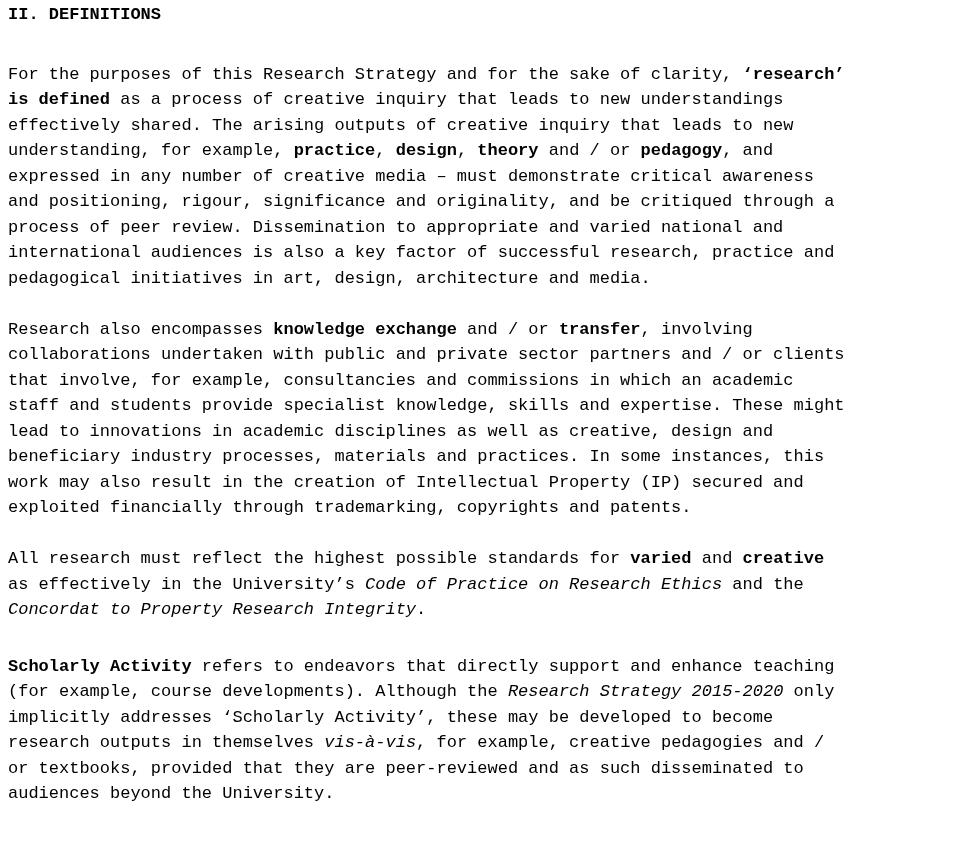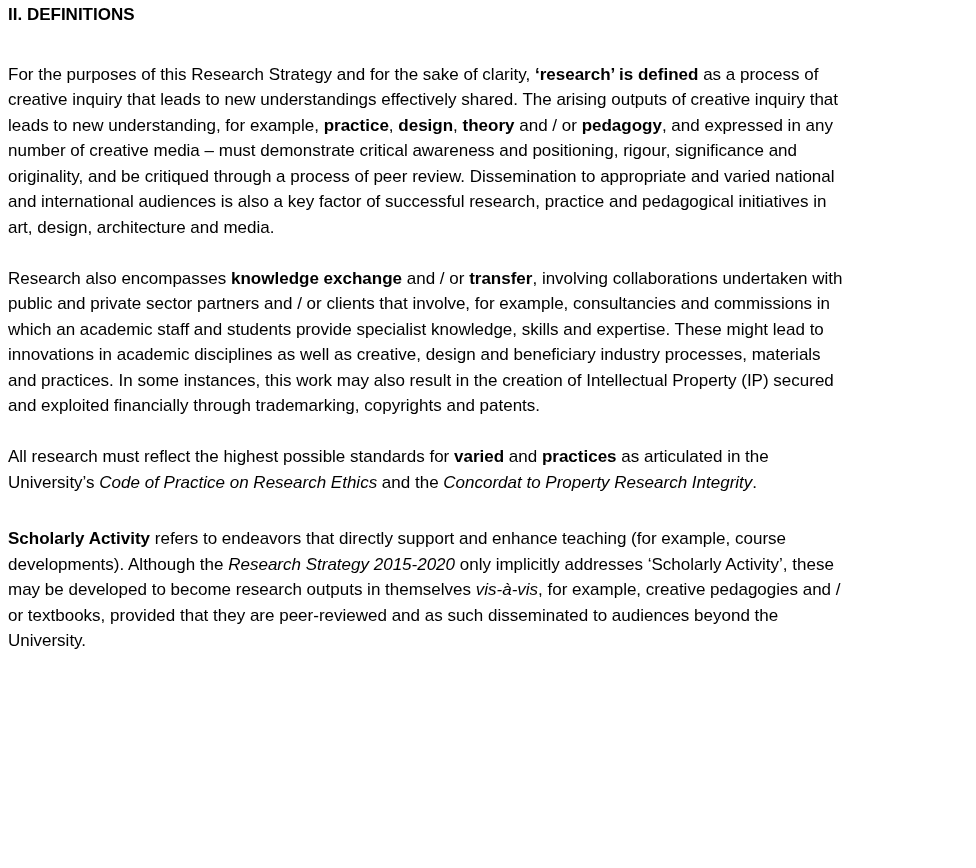--- a/index.html
+++ b/index.html
@@ -13,20 +13,21 @@
     overflow: hidden;
     font-family: "Liberation Sans", "DejaVu Sans", sans-serif;
     color: #000000;
   }
   .doc {
     box-sizing: border-box;
     width: 869px;
     padding: 2px 18px 0 8px;
     font-size: 17px;
     line-height: 25.5px;
+    font-family: Liberation Mono, monospace;
   }
   .doc-heading {
     font-weight: bold;
     margin: 0 0 34px 0;
     font-size: 17px;
     line-height: 25.5px;
   }
   .para {
     margin: 0 0 25.5px 0;
   }
@@ -37,16 +38,16 @@
   .italic { font-style: italic; }
 </style>
 </head>
 <body>
 
 <div class="doc">
   <h1 class="doc-heading">II. DEFINITIONS</h1>
   <div>
       <p class="para"><span>For the purposes of this Research Strategy and for the sake of clarity, </span><span class="bold">‘research’ is defined</span><span> as a process of creative inquiry that leads to new understandings effectively shared. The arising outputs of creative inquiry that leads to new understanding, for example, </span><span class="bold">practice</span><span>, </span><span class="bold">design</span><span>, </span><span class="bold">theory</span><span> and / or </span><span class="bold">pedagogy</span><span>, and expressed in any number of creative media – must demonstrate critical awareness and positioning, rigour, significance and originality, and be critiqued through a process of peer review. Dissemination to appropriate and varied national and international audiences is also a key factor of successful research, practice and pedagogical initiatives in art, design, architecture and media.</span></p>
       <p class="para"><span>Research also encompasses </span><span class="bold">knowledge exchange</span><span> and / or </span><span class="bold">transfer</span><span>, involving collaborations undertaken with public and private sector partners and / or clients that involve, for example, consultancies and commissions in which an academic staff and students provide specialist knowledge, skills and expertise. These might lead to innovations in academic disciplines as well as creative, design and beneficiary industry processes, materials and practices. In some instances, this work may also result in the creation of Intellectual Property (IP) secured and exploited financially through trademarking, copyrights and patents.</span></p>
-      <p class="para"><span>All research must reflect the highest possible standards for </span><span class="bold">varied</span><span> and </span><span class="bold">practices</span><span> as articulated in the University’s </span><span class="italic">Code of Practice on Research Ethics</span><span> and the </span><span class="italic">Concordat to Property Research Integrity</span><span>.</span></p>
+      <p class="para"><span>All research must reflect the highest possible standards for </span><span class="bold">varied</span><span> and </span><span class="bold">creative</span><span> as effectively in the University’s </span><span class="italic">Code of Practice on Research Ethics</span><span> and the </span><span class="italic">Concordat to Property Research Integrity</span><span>.</span></p>
       <p class="para"><span class="bold">Scholarly Activity</span><span> refers to endeavors that directly support and enhance teaching (for example, course developments). Although the </span><span class="italic">Research Strategy 2015-2020</span><span> only implicitly addresses ‘Scholarly Activity’, these may be developed to become research outputs in themselves </span><span class="italic">vis-à-vis</span><span>, for example, creative pedagogies and / or textbooks, provided that they are peer-reviewed and as such disseminated to audiences beyond the University.</span></p>
     </div>
 </div>
 
 </body></html>

